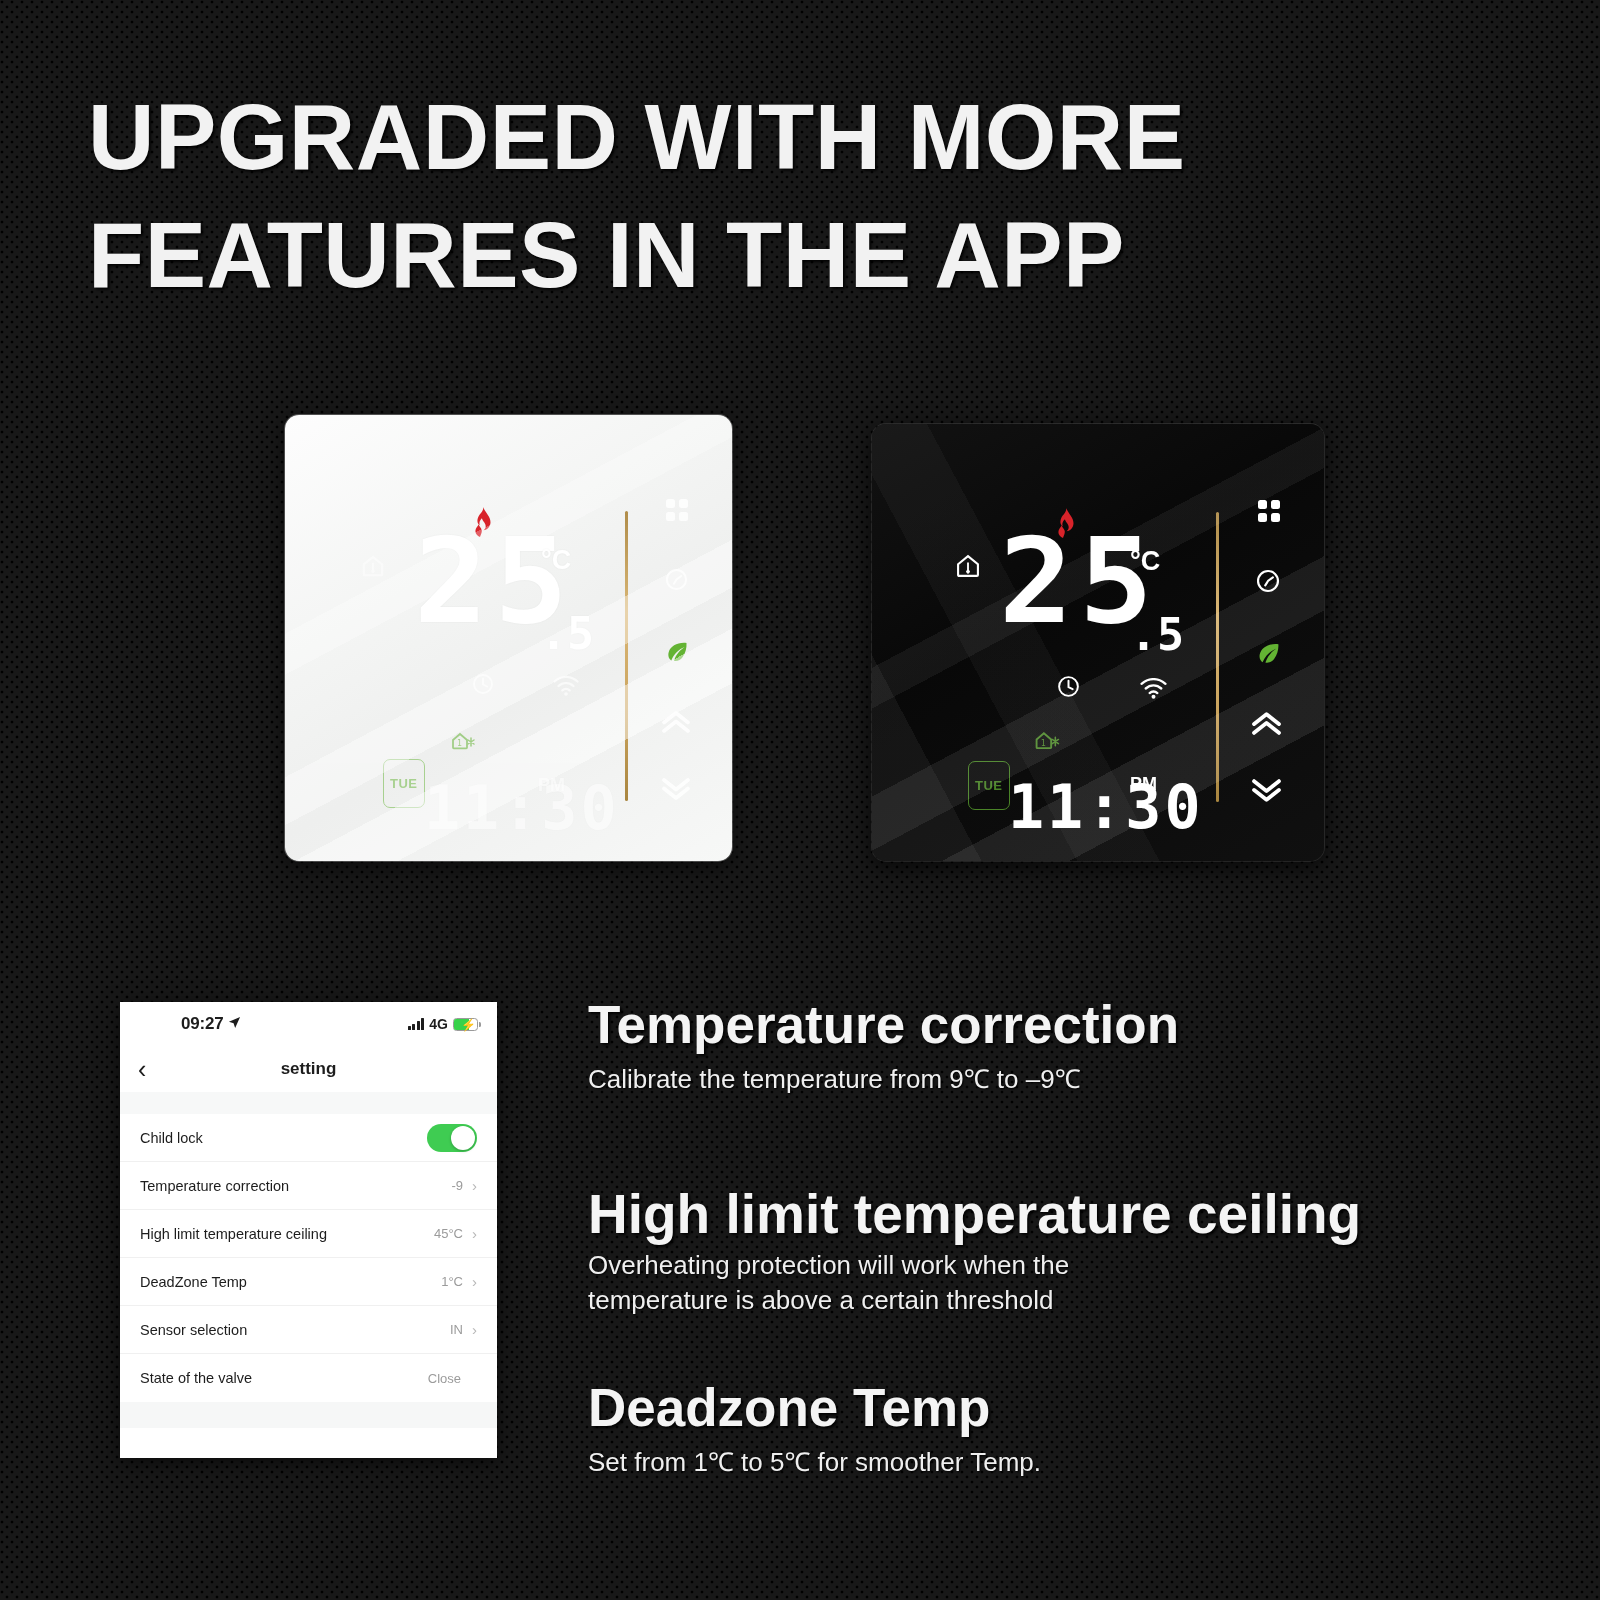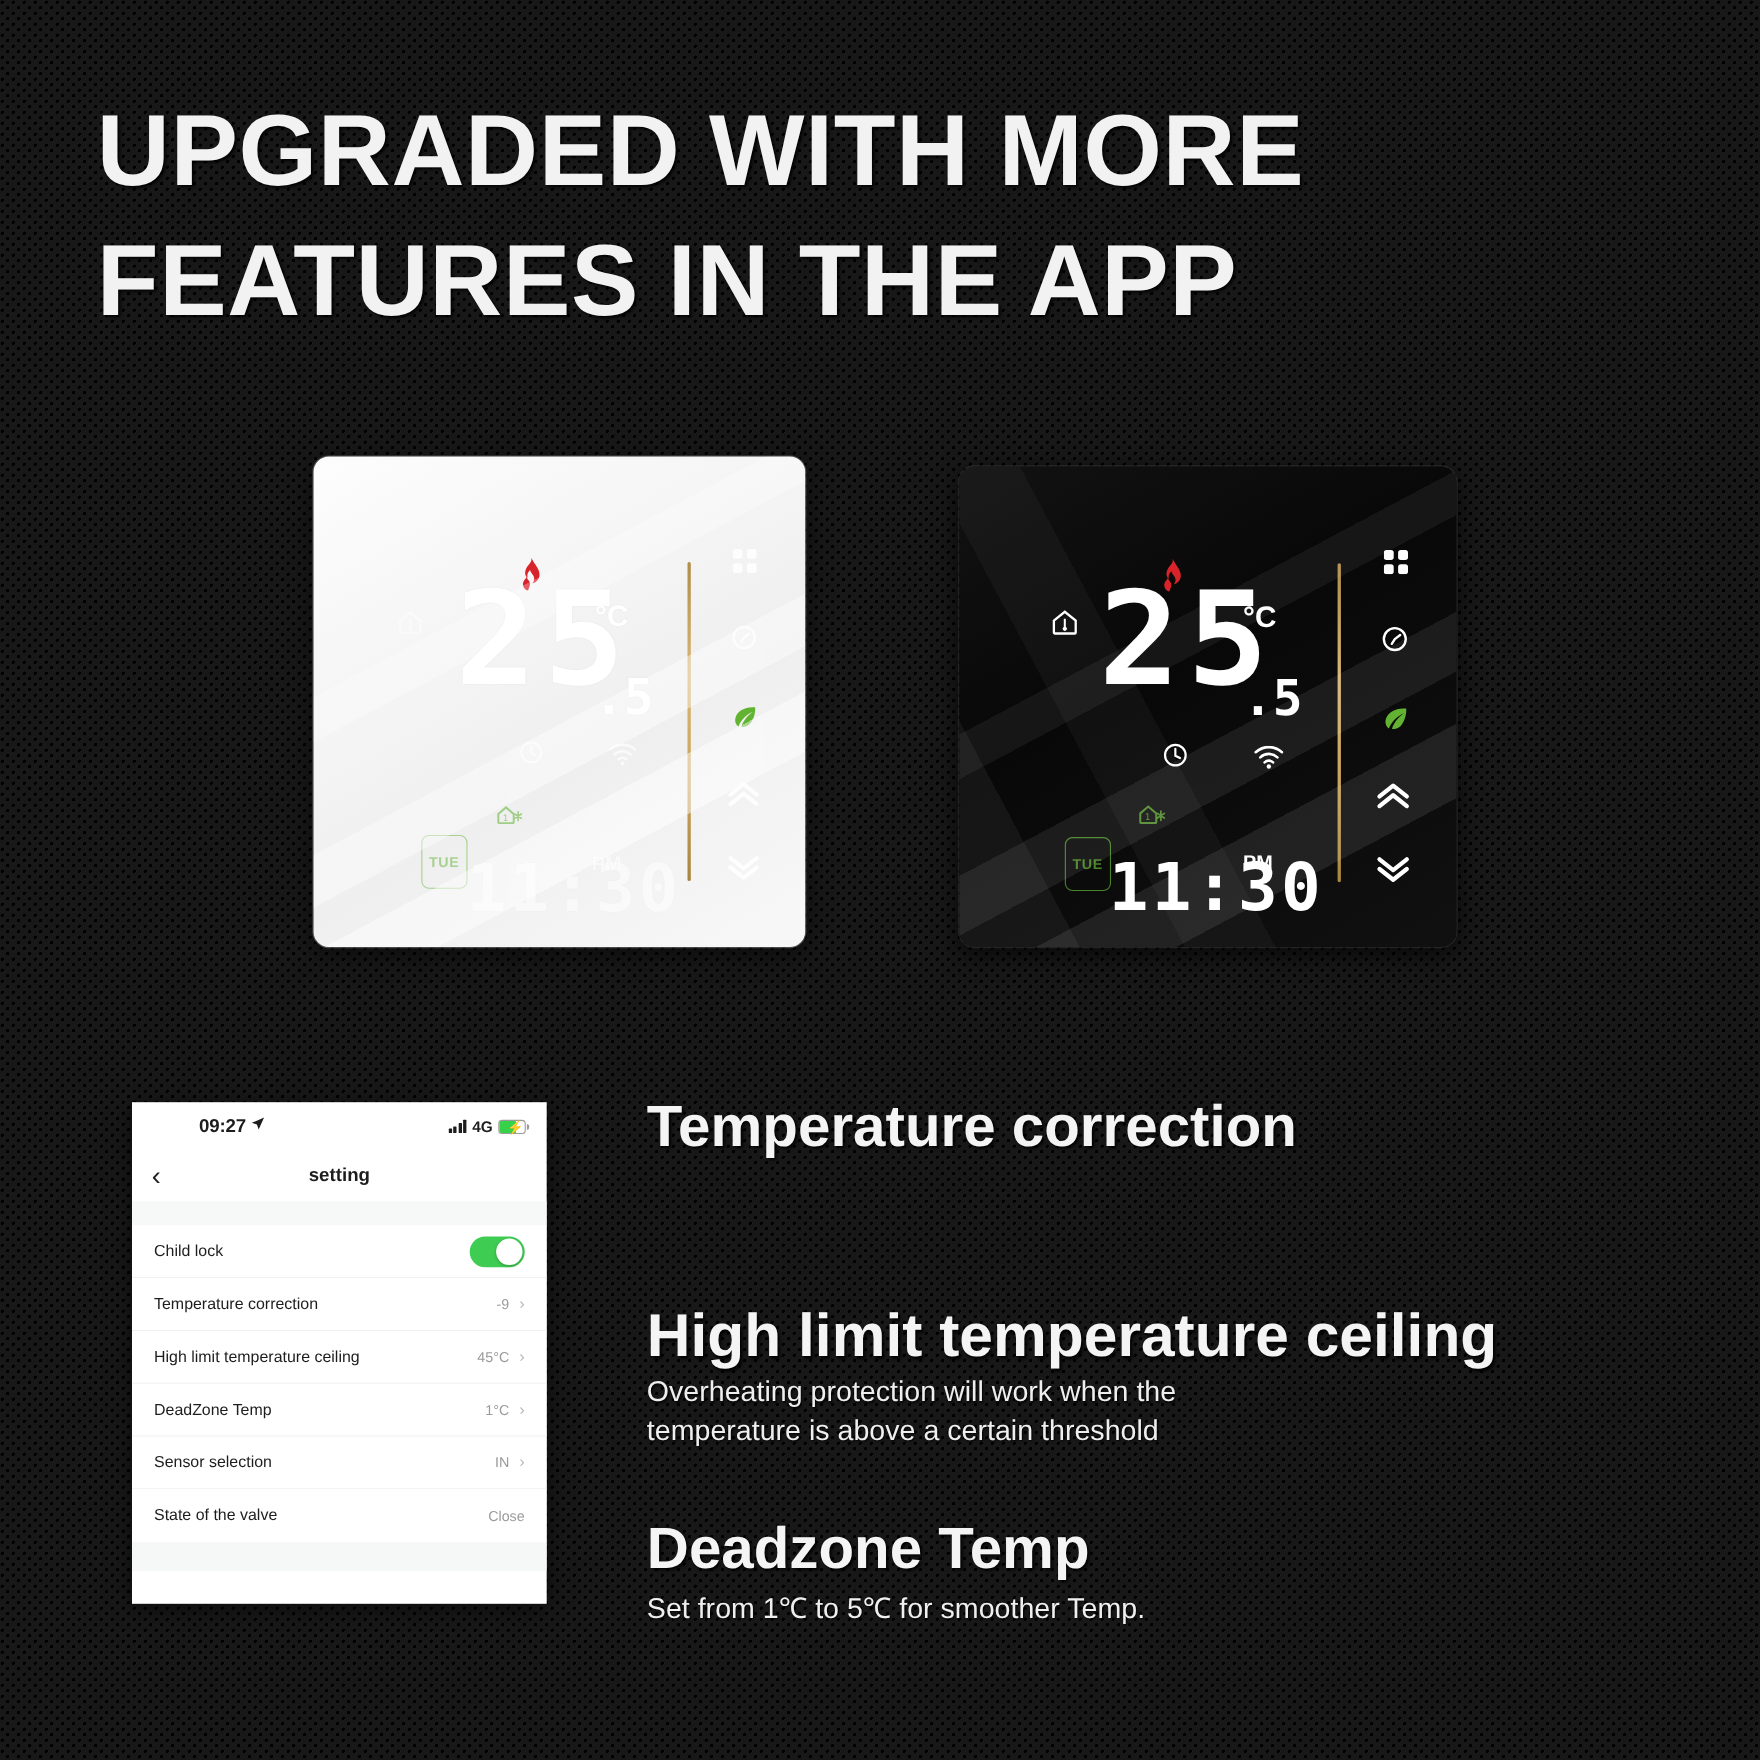--- a/index.html
+++ b/index.html
@@ -115,21 +115,21 @@
 
   #navbar { height:46px; display:flex; align-items:center; position:relative; }
   #navbar .back { position:absolute; left:18px; font-size:25px; line-height:25px; font-weight:300; color:#1d1d1d; }
   #navbar .ttl { width:100%; text-align:center; font-size:17px; font-weight:bold; }
   #gapbar { height:22px; background:#f7f8f8; }
 
   .row { height:48px; display:flex; align-items:center; padding:0 20px;
          border-bottom:1px solid #f0f0f0; background:#fff; }
   .row .lbl { font-size:14.5px; color:#1d1d1d; flex:1; }
   .row .val { font-size:13px; color:#9b9b9b; margin-right:9px; }
-  .row .val.noarrow { margin-right:0; }
+  .row .val.noarrow { margin-right:16px; }
   .row .chev { font-size:15px; color:#b8b8b8; line-height:15px; }
   .toggle { width:50px; height:28px; border-radius:14px; background:#3fcc52; position:relative; }
   .toggle .knob { position:absolute; right:2px; top:2px; width:24px; height:24px;
                   border-radius:50%; background:#fff; box-shadow:0 1px 3px rgba(0,0,0,.25); }
   #phone-footer { height:26px; background:#f6f7f7; }
 
   
   .feature { position:absolute; left:588px; }
   .feature .ftitle {
     font-size:53px; font-weight:bold; line-height:60px; color:#f4f4f4;
@@ -391,20 +391,21 @@
   <div class="row" style="border-bottom:none;">
     <span class="lbl">State of the valve</span>
     <span class="val noarrow">Close</span>
   </div>
 
   <div id="phone-footer"></div>
 </div>
 
 <div class="feature" id="feature-1">
   <div class="ftitle">Temperature correction</div>
+  <div class="fsub">Calibrate the temperature from 9℃ to –9℃</div>
 </div>
 
 <div class="feature" id="feature-2">
   <div class="ftitle">High limit temperature ceiling</div>
   <div class="fsub" style="margin-top:4px;">Overheating protection will work when the</div>
   <div class="fsub" style="margin-top:0;">temperature is above a certain threshold</div>
 </div>
 
 <div class="feature" id="feature-3">
   <div class="ftitle">Deadzone Temp</div>

